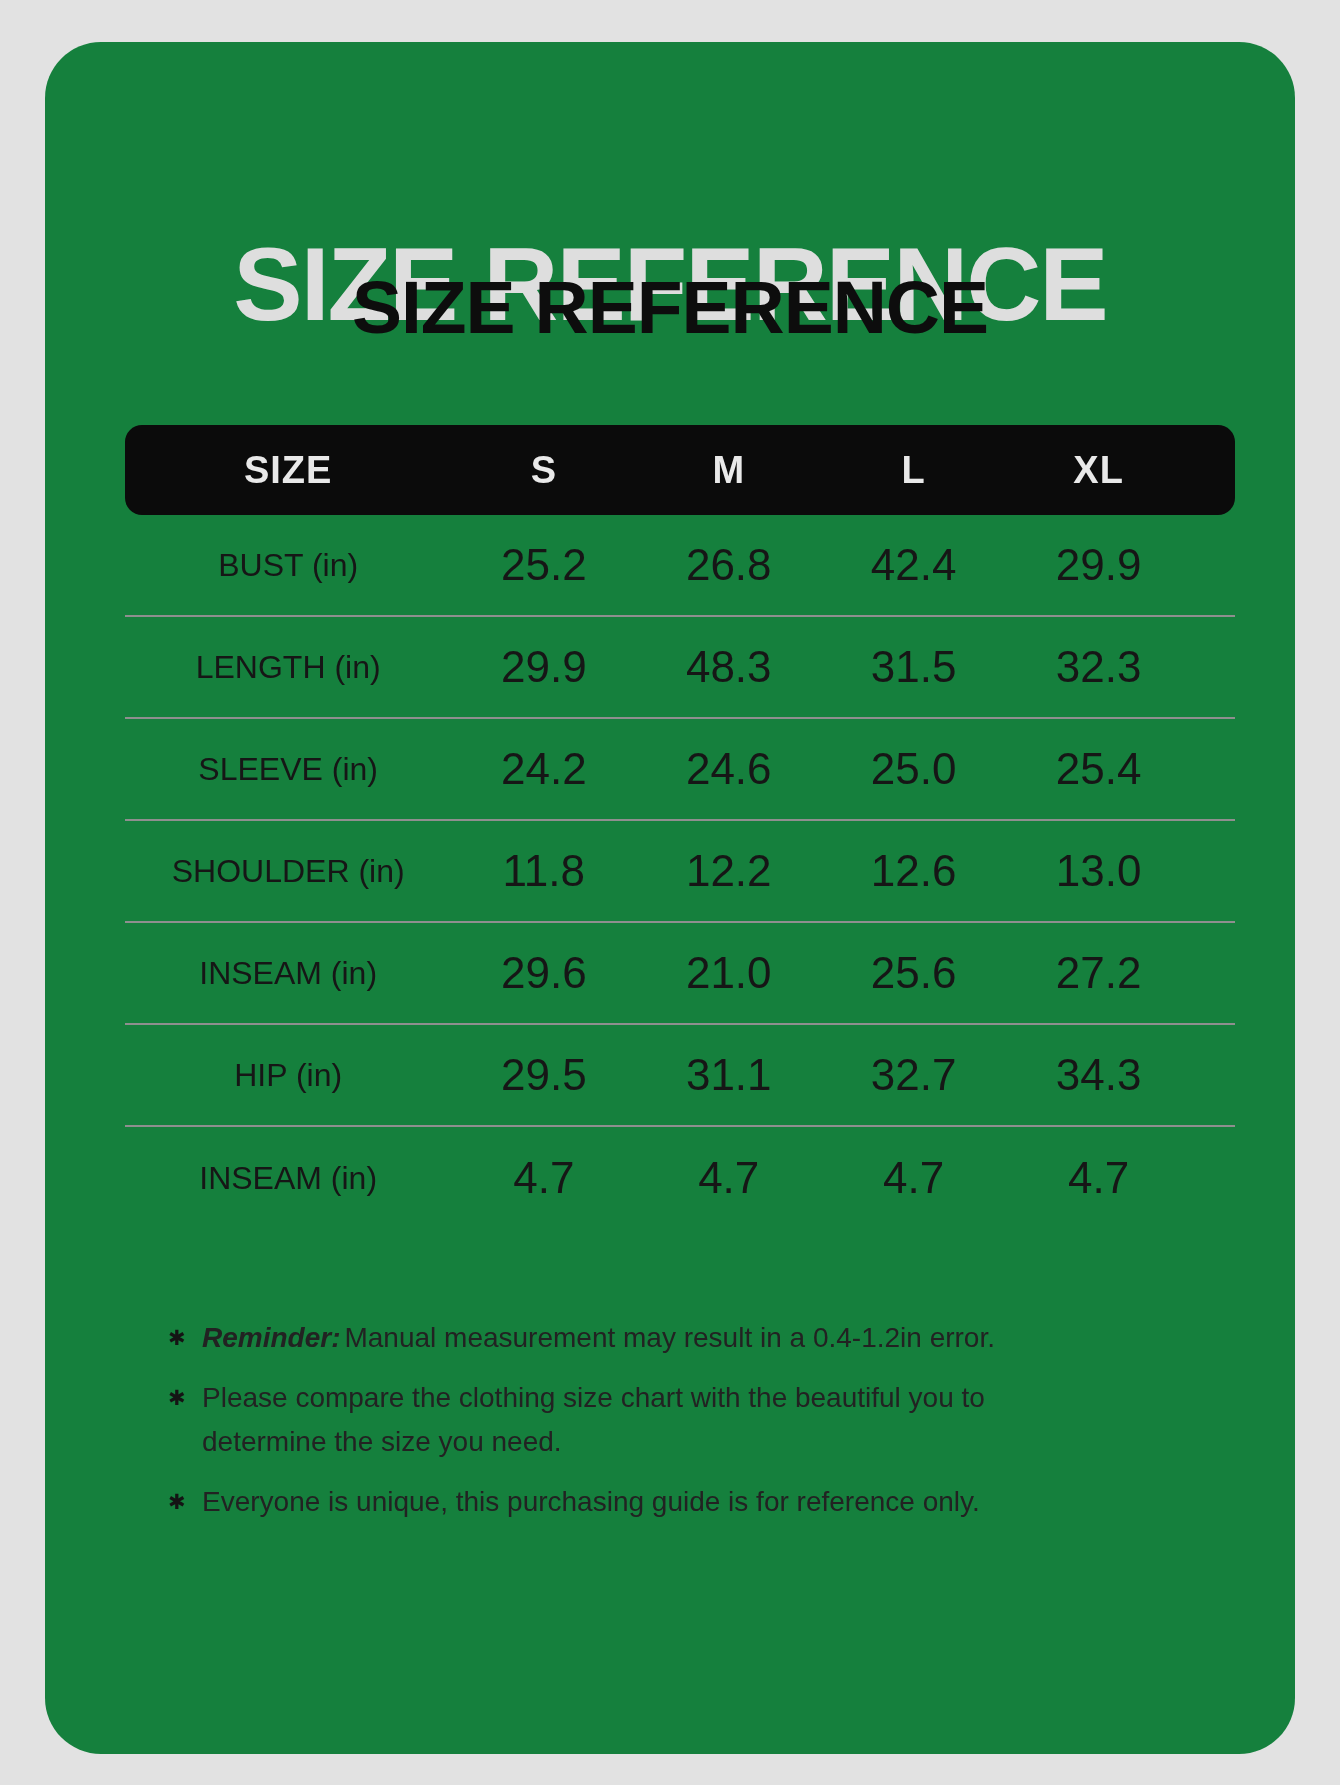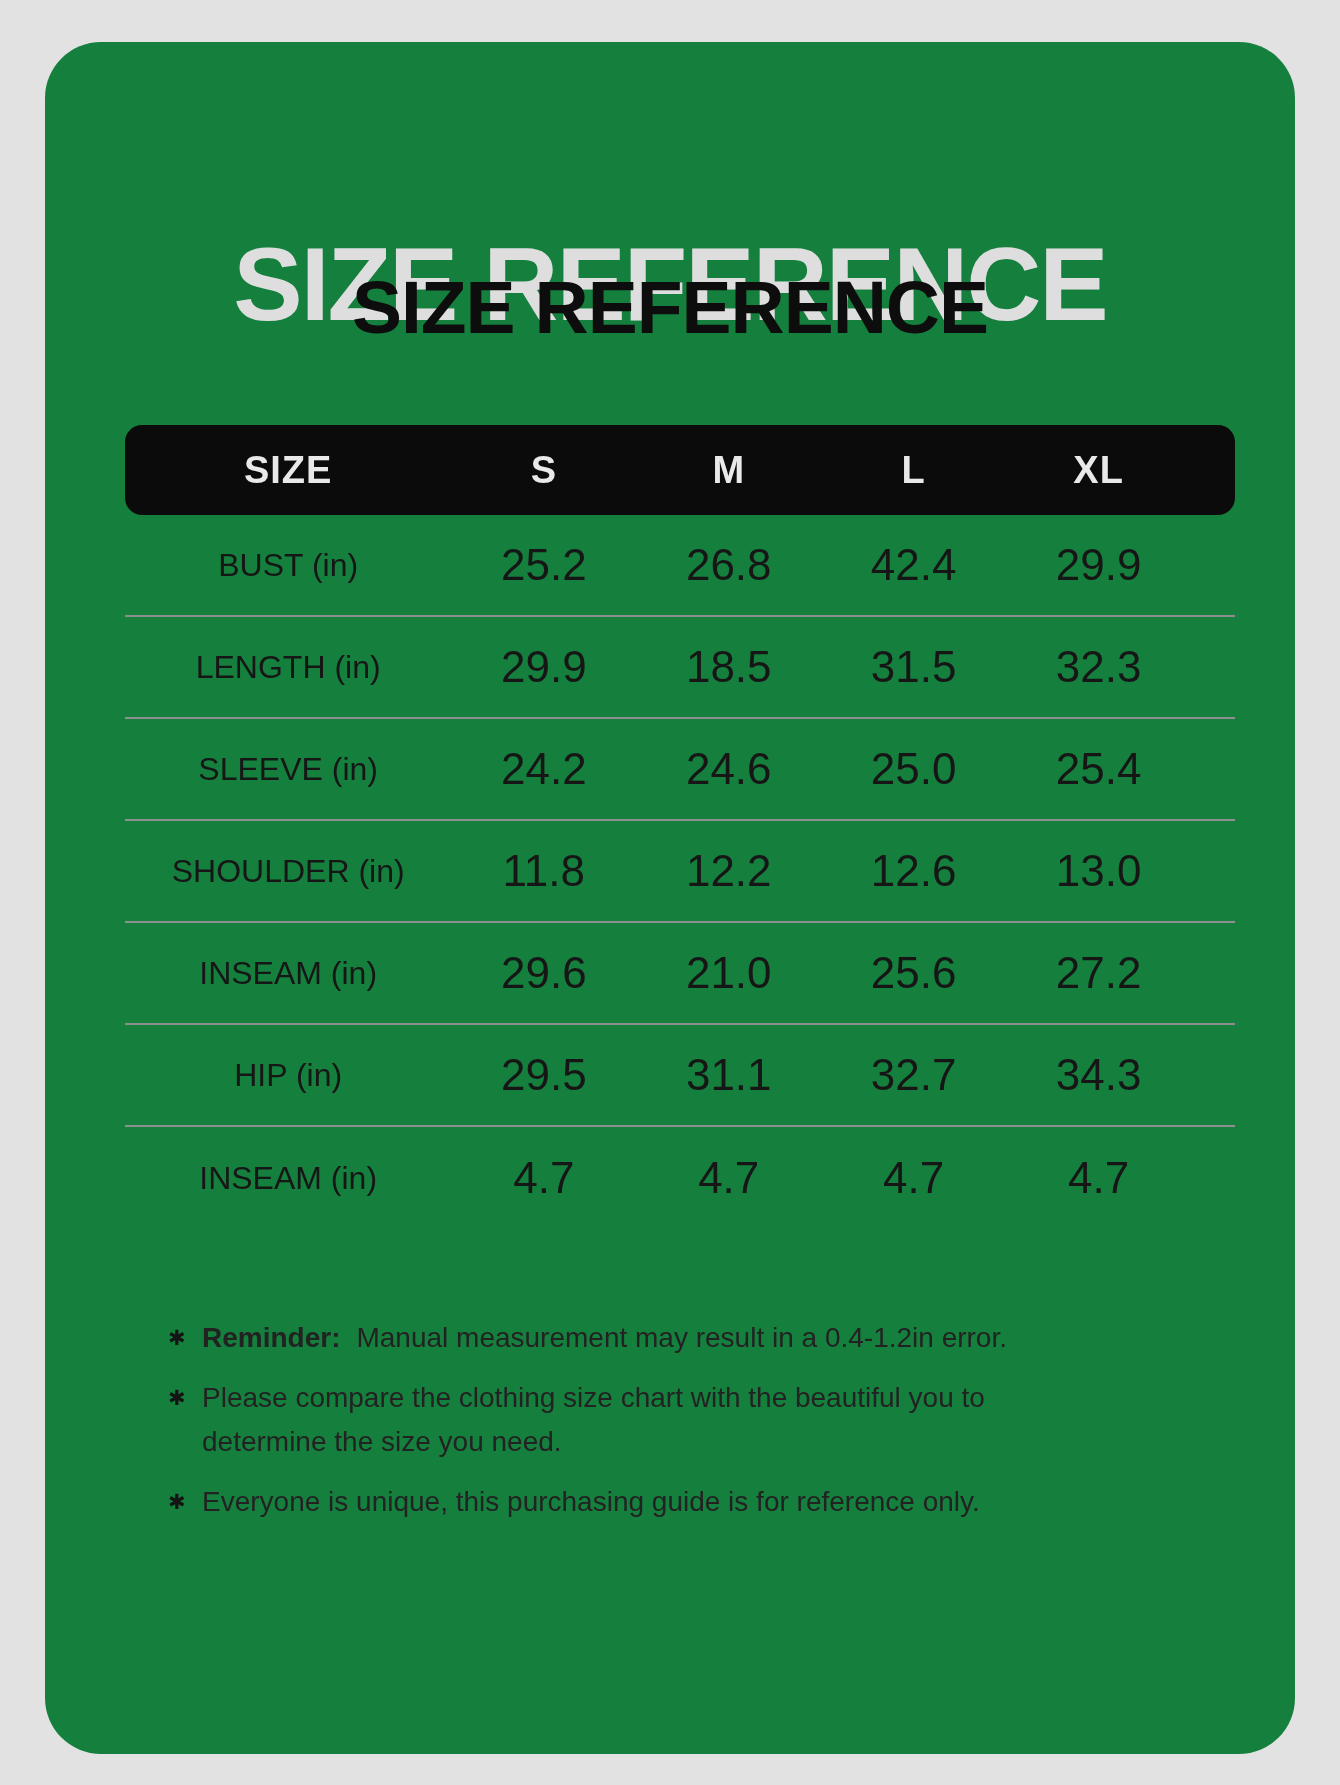--- a/index.html
+++ b/index.html
@@ -104,21 +104,21 @@
     width:34px;
     font-size:21px;
     line-height:44px;
     color:#141414;
   }
   .note .body{
     max-width:900px;
     line-height:44px;
   }
   .note .note-bold{font-weight:700;}
-  .note .note-bold:not(:empty){margin-right:16px;}
+  .note .note-bold:not(:empty){margin-right:4px;font-style:italic;}
 </style>
 </head>
 <body>
 
 <div class="canvas">
   <div class="card">
 
     <div class="title-wrap">
       <div class="title-ghost">SIZE REFERENCE</div>
       <h1 class="title-main">SIZE REFERENCE</h1>
@@ -137,21 +137,21 @@
         <div class="cell c-label">BUST (in)</div>
         <div class="cell c-val">25.2</div>
         <div class="cell c-val">26.8</div>
         <div class="cell c-val">42.4</div>
         <div class="cell c-val">29.9</div>
       </div>
 
       <div class="row">
         <div class="cell c-label">LENGTH (in)</div>
         <div class="cell c-val">29.9</div>
-        <div class="cell c-val">18.5</div>
+        <div class="cell c-val">48.3</div>
         <div class="cell c-val">31.5</div>
         <div class="cell c-val">32.3</div>
       </div>
 
       <div class="row">
         <div class="cell c-label">SLEEVE (in)</div>
         <div class="cell c-val">24.2</div>
         <div class="cell c-val">24.6</div>
         <div class="cell c-val">25.0</div>
         <div class="cell c-val">25.4</div>

